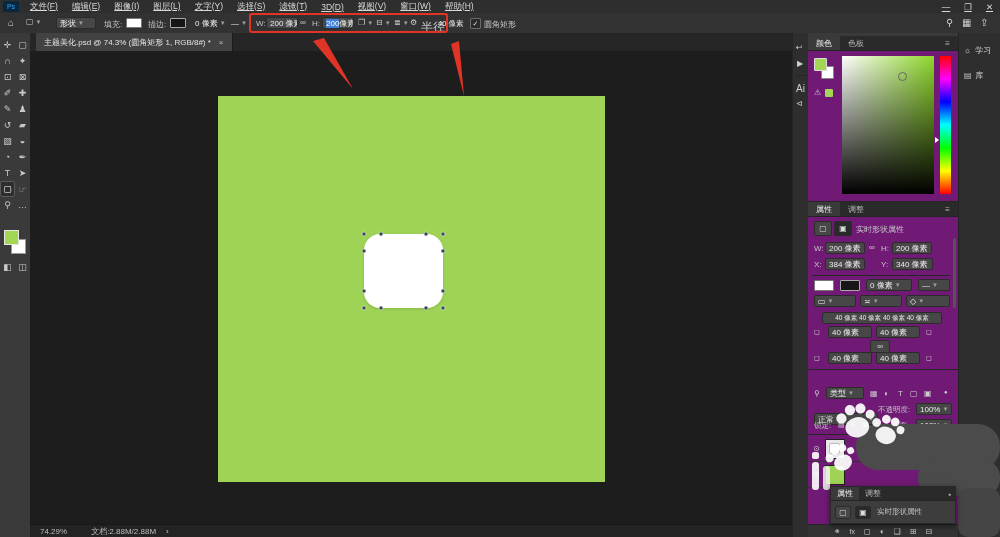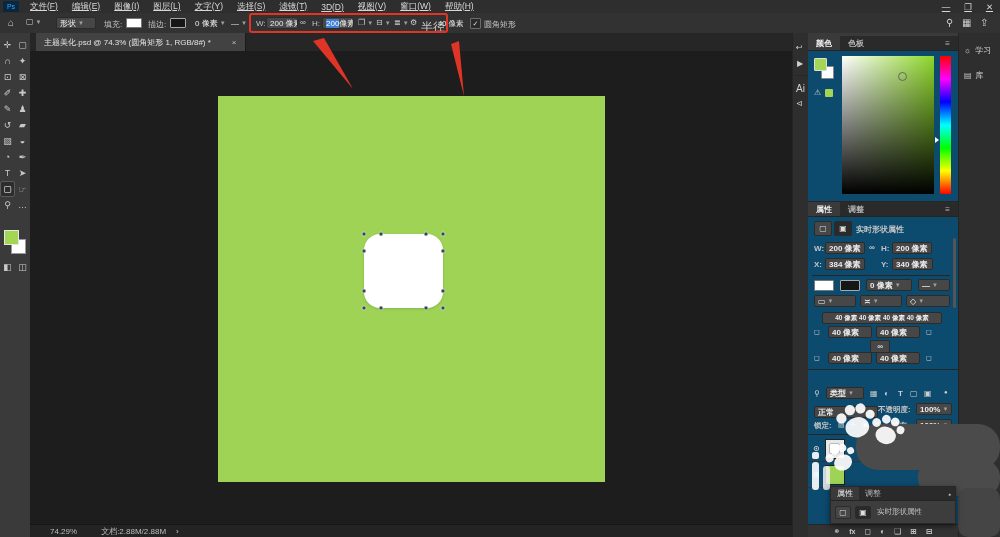--- a/index.html
+++ b/index.html
@@ -9,21 +9,21 @@
   .abs{position:absolute;}
   .row{display:flex;align-items:center;}
   .lbl{color:#c4c4c4;white-space:nowrap;}
   .icon{color:#cfcfcf;}
   .field{background:#474747;border:1px solid #2b2b2b;border-radius:2px;color:#ececec;
          height:12px;display:flex;align-items:center;padding:0 3px;white-space:nowrap;overflow:hidden;box-sizing:border-box;}
   .carat{color:#9f9f9f;font-size:6px;margin-left:2px;}
   .tabstrip{background:#2a2a2a;display:flex;align-items:stretch;height:14px;border-bottom:1px solid #242424;}
   .ptab{padding:0 8px;display:flex;align-items:center;color:#b5b5b5;background:#2a2a2a;}
   .ptab.active{background:#3a3a3a;color:#efefef;}
-  .panel{position:absolute;left:0;width:150px;background:#0c4a6e;box-sizing:border-box;border-bottom:1px solid #262626;font-weight:bold;}
+  .panel{position:absolute;left:0;width:150px;background:#701a75;box-sizing:border-box;border-bottom:1px solid #262626;}
   .iconbox{background:#474747;border:1px solid #2b2b2b;border-radius:2px;display:flex;align-items:center;justify-content:center;color:#ddd;}
   .swatch{box-sizing:border-box;border-radius:1px;}
   .toolcell{width:15px;height:16px;display:flex;align-items:center;justify-content:center;color:#c9c9c9;font-size:9px;}
   .toolcell.sel{background:#2d2d2d;border:1px solid #5a5a5a;border-radius:2px;box-sizing:border-box;color:#fff;}
   .menuitem{padding:0 7px;height:13px;display:flex;align-items:center;color:#d8d8d8;font-size:8.5px;white-space:nowrap;text-decoration:underline;}
   .selblue{background:#3f7fd6;color:#fff;}
   .hue{background:linear-gradient(to bottom,#ff0000,#ff00ff,#0000ff,#00ffff,#00ff00,#ffff00,#ff0000);}
   .satmap{background:linear-gradient(to bottom,rgba(0,0,0,0),#000),linear-gradient(to right,#ffffff,#8ed72a);}
   .paw{fill:#ffffff;opacity:0.92;}
   .blob{position:absolute;background:#4b4b4b;}
@@ -132,21 +132,21 @@
       <div class="toolcell">⚲</div>
       <div class="toolcell">…</div>
     </div>
     <div class="abs" style="left:11px;top:206px;width:13px;height:13px;background:#ffffff;border:1px solid #999;"></div>
     <div class="abs" style="left:4px;top:197px;width:13px;height:13px;background:#a3d653;border:1px solid #e6e6e6;"></div>
     <div class="toolcell abs" style="left:0;top:226px;">◧</div>
     <div class="toolcell abs" style="left:15px;top:226px;">◫</div>
   </div>
 
   <div class="abs" style="left:30px;top:33px;width:762px;height:18px;background:#262626;border-bottom:1px solid #1a1a1a;">
-    <div class="abs row" style="left:6px;top:0;height:18px;background:#424242;padding:0 8px;border-right:1px solid #1a1a1a;gap:13px;">
+    <div class="abs row" style="left:6px;top:0;height:18px;background:#424242;padding:0 8px;border-right:1px solid #1a1a1a;">
       <span style="color:#e3e3e3;font-size:8px;">主题美化.psd @ 74.3% (圆角矩形 1, RGB/8#) *</span>
       <span style="margin-left:8px;color:#bdbdbd;">×</span>
     </div>
   </div>
 
   <div class="abs" style="left:30px;top:51px;width:762px;height:473px;background:#1d1d1d;overflow:hidden;">
     <div class="abs" style="left:188px;top:45px;width:387px;height:386px;background:#9fd356;"></div>
     <div class="abs" style="left:334px;top:183px;width:79px;height:74px;background:#ffffff;border-radius:16px;box-shadow:0 1px 3px rgba(0,0,0,0.15);"></div>
     <svg class="abs" style="left:326px;top:175px;" width="96" height="90" viewBox="0 0 96 90">
       <g fill="#37474f" stroke="#eceff1" stroke-width="0.6">
@@ -265,21 +265,21 @@
         <span>类型</span>
           <span class="carat">▼</span>
       </div>
       <span class="abs icon" style="left:62px;top:19px;">▦</span>
       <span class="abs icon" style="left:76px;top:19px;">◐</span>
       <span class="abs icon" style="left:90px;top:19px;">T</span>
       <span class="abs icon" style="left:102px;top:19px;">▢</span>
       <span class="abs icon" style="left:116px;top:19px;">▣</span>
       <span class="abs icon" style="left:136px;top:19px;font-size:6px;">●</span>
 
-      <div class="abs field" style="left:6px;top:36px;width:64px;">
+      <div class="abs field" style="left:6px;top:43px;width:64px;">
         <span>正常</span>
           <span style="flex:1"></span>
           <span class="carat">▼</span>
       </div>
       <span class="abs lbl" style="left:70px;top:35px;font-size:7.5px;">不透明度:</span>
       <div class="abs field" style="left:108px;top:33px;width:36px;">
         <span>100%</span>
           <span class="carat">▼</span>
       </div>
 
@@ -324,21 +324,21 @@
       <span class="icon">☼</span>
       <span>学习</span>
     </div>
     <div class="row" style="margin:14px 0 0 5px;gap:4px;">
       <span class="icon">▤</span>
       <span>库</span>
     </div>
   </div>
 
   <div class="abs row" style="left:30px;top:524px;width:762px;height:13px;background:#232323;border-top:1px solid #161616;">
-    <span style="margin-left:20px;color:#bdbdbd;">74.29%</span>
+    <span style="margin-left:10px;color:#bdbdbd;">74.29%</span>
     <span style="margin-left:24px;color:#bdbdbd;">文档:2.88M/2.88M</span>
     <span class="icon" style="margin-left:10px;">›</span>
   </div>
 
   <div class="abs" style="left:0;top:0;width:1000px;height:537px;pointer-events:none;z-index:31;">
     <div class="blob" style="left:856px;top:424px;width:144px;height:46px;border-radius:22px;"></div>
     <div class="blob" style="left:918px;top:460px;width:82px;height:36px;border-radius:17px;"></div>
     <div class="blob" style="left:958px;top:488px;width:42px;height:49px;border-radius:10px;background:#454545;"></div>
     <svg class="abs" style="left:834px;top:400px;" width="44" height="42" viewBox="0 0 24 22">
       <g class="paw" transform="rotate(-12 12 11)">

